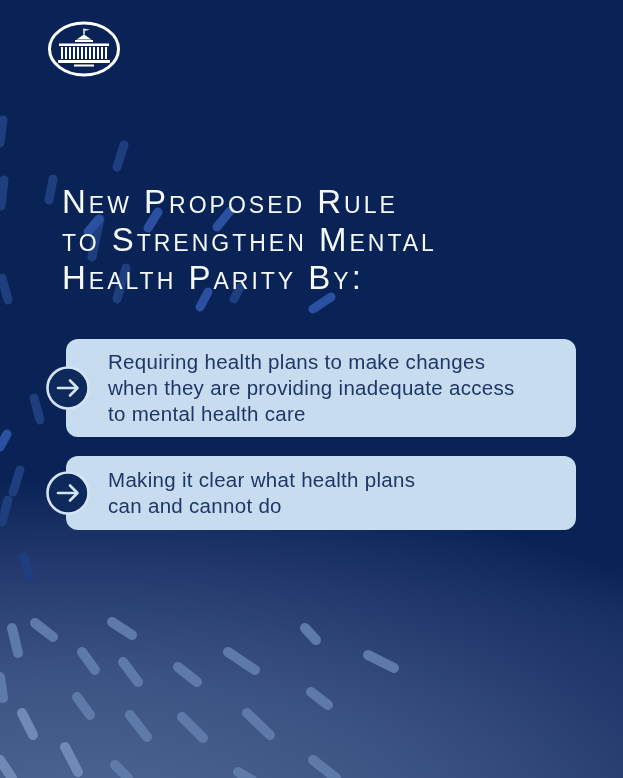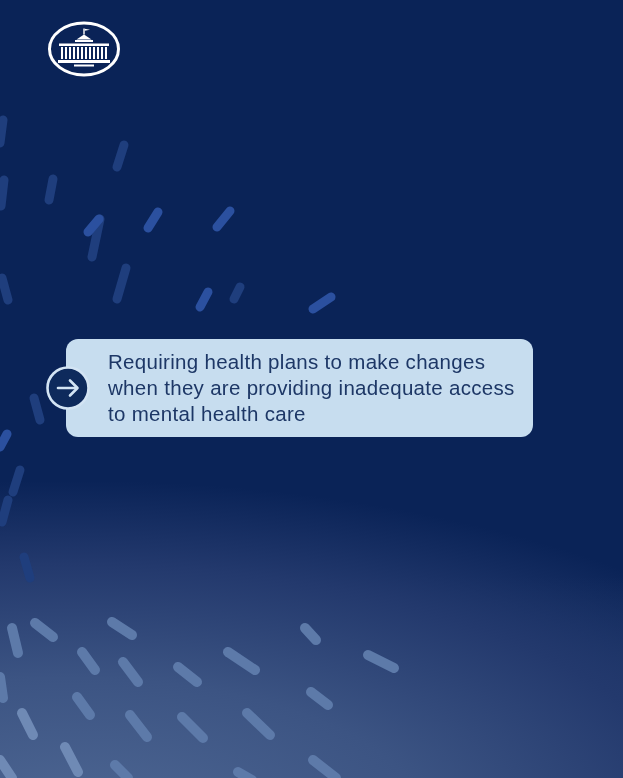--- a/index.html
+++ b/index.html
@@ -24,21 +24,21 @@
     color:#f7fafc;
     font-size:33px; line-height:38px;
     font-variant:small-caps;
     letter-spacing:3px;
     white-space:pre-line;
     font-weight:400;
   }
 
   .cards {
     position:absolute; left:66px; top:339px; width:510px;
-    display:flex; flex-direction:row; gap:19px;
+    display:flex; flex-direction:column; gap:19px;
   }
   .card {
     position:relative;
     background:#c7ddef;
     border-radius:12px;
     display:flex; align-items:center;
     padding:10px 18px 10px 42px;
     box-sizing:border-box;
     min-height:74px;
   }
@@ -127,30 +127,42 @@
       <rect x="43" y="27" width="2" height="12"></rect>
       <rect x="47" y="27" width="2" height="12"></rect>
       <rect x="51" y="27" width="2" height="12"></rect>
       <rect x="55" y="27" width="2" height="12"></rect>
       <rect x="59" y="27" width="2" height="12"></rect>
       <rect x="12" y="40" width="52" height="3"></rect>
       <rect x="28" y="44.5" width="20" height="2"></rect>
     </g>
   </svg>
 
+  <h1 class="title" style="margin:0;">New Proposed Rule
+to Strengthen Mental
+Health Parity By:</h1>
 
   <div class="cards">
 
     <div class="card tall">
       <svg class="arrow-badge" viewBox="0 0 46 46" xmlns="http://www.w3.org/2000/svg">
         <circle cx="23" cy="23" r="20.5" fill="#0e2a5c" stroke="#d3e4f4" stroke-width="2.6"></circle>
         <line x1="13" y1="23" x2="31" y2="23" stroke="#d3e4f4" stroke-width="2.6" stroke-linecap="round"></line>
         <polyline points="25,15.5 32.5,23 25,30.5" fill="none" stroke="#d3e4f4" stroke-width="2.6" stroke-linecap="round" stroke-linejoin="round"></polyline>
       </svg>
       <div class="card-text">Requiring health plans to make changes
 when they are providing inadequate access
 to mental health care</div>
     </div>
 
+    <div class="card">
+      <svg class="arrow-badge" viewBox="0 0 46 46" xmlns="http://www.w3.org/2000/svg">
+        <circle cx="23" cy="23" r="20.5" fill="#0e2a5c" stroke="#d3e4f4" stroke-width="2.6"></circle>
+        <line x1="13" y1="23" x2="31" y2="23" stroke="#d3e4f4" stroke-width="2.6" stroke-linecap="round"></line>
+        <polyline points="25,15.5 32.5,23 25,30.5" fill="none" stroke="#d3e4f4" stroke-width="2.6" stroke-linecap="round" stroke-linejoin="round"></polyline>
+      </svg>
+      <div class="card-text">Making it clear what health plans
+can and cannot do</div>
+    </div>
 
 
   </div>
 </div>
 
 </body></html>

